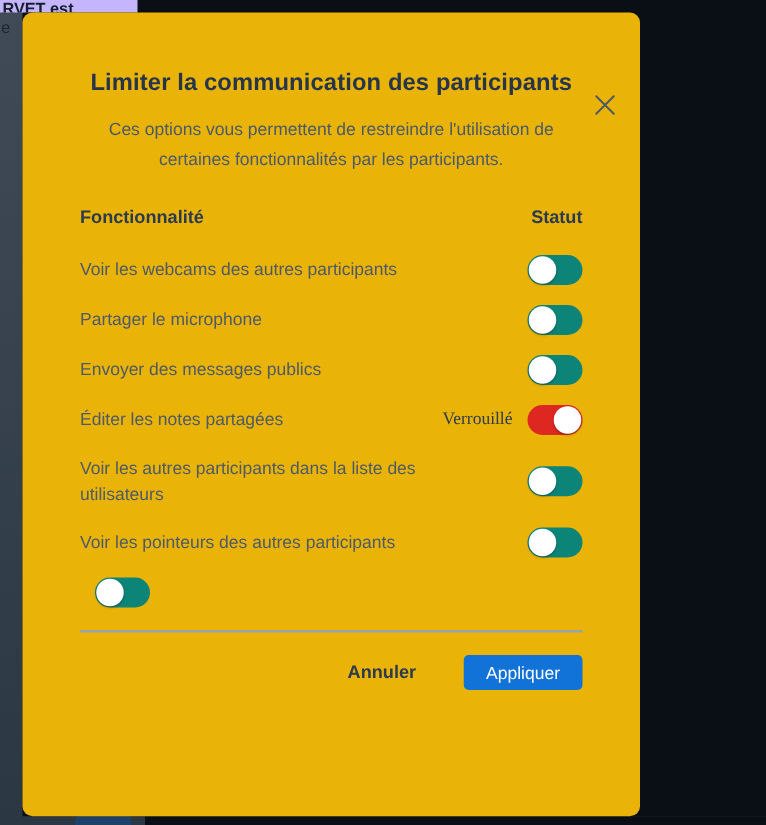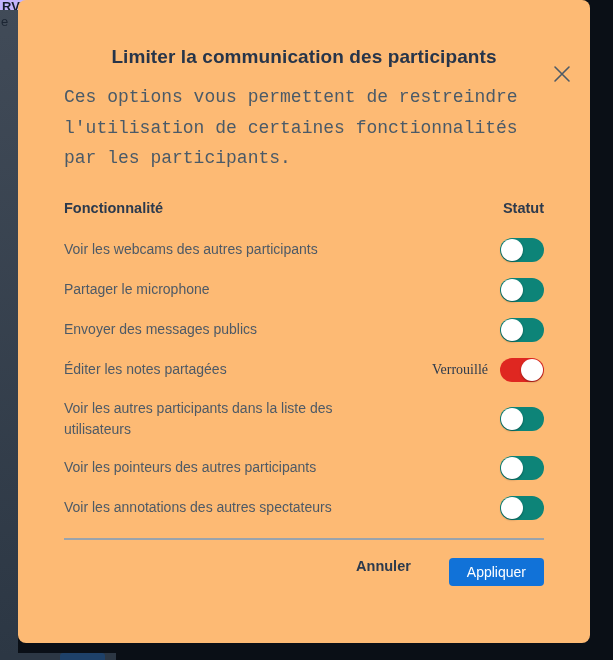--- a/index.html
+++ b/index.html
@@ -30,37 +30,37 @@
   .bg-bottom-blue {
     position:absolute; left:60px; top:653px; width:45px; height:7px;
     background:#1e4169; border-radius:3px 3px 0 0;
   }
   .bg-bottom-black {
     position:absolute; left:116px; top:653px; width:497px; height:7px;
     background:#0a0f16;
   }
   
   .modal {
-    position:absolute; left:18px; top:0; width:572px; height:643px;
-    background:#fdba74; border-radius:8px;
+    position:absolute; left:18px; top:10px; width:494px; height:643px;
+    background:#eab308; border-radius:8px;
   }
   .modal-inner { padding:0 46px; height:100%; position:relative; }
   .close-btn {
     position:absolute; top:14px; right:14px; width:28px; height:28px;
     display:flex; align-items:center; justify-content:center;
     background:none; border:none; cursor:pointer;
   }
   .close-btn svg { display:block; }
   .modal-title {
     margin-top:46px; text-align:center;
     font-size:19px; font-weight:600; color:#27354a; letter-spacing:.1px;
   }
   .modal-desc {
-    margin:14px auto 0; max-width:505px; 
-    font-size:18px; line-height:1.7; color:#4a5a68;font-family:Liberation Mono, monospace;
+    margin:14px auto 0; max-width:505px; text-align:center;
+    font-size:14px; line-height:1.7; color:#4a5a68;
   }
   .table-header {
     margin-top:26px; display:flex; justify-content:space-between; align-items:center;
     font-size:14.5px; font-weight:700; color:#2c3a4d;text-align:right;
   }
   .rows { margin-top:14px; }
   .row {
     display:flex; justify-content:space-between; align-items:center;
     min-height:40px;
   }
@@ -76,21 +76,21 @@
   }
   .toggle .knob {
     position:absolute; top:1px; left:1px; width:22px; height:22px;
     border-radius:50%; background:#fff;
     box-shadow:0 1px 2px rgba(0,0,0,.35);
   }
   .toggle.locked { background:var(--toggle-locked,#df2721); }
   .toggle.locked .knob { left:auto; right:1px; }
   .divider { margin-top:10px; height:2px; background:#9aa3ac; }
   .footer {
-    margin-top:18px; display:flex; justify-content:flex-end; align-items:flex-start; gap:38px;
+    margin-top:18px; display:flex; justify-content:flex-end; align-items:center; gap:38px;
   }
   .cancel-btn {
     background:none; border:none; cursor:pointer;
     font-family:inherit; font-size:14.5px; font-weight:700; color:#2c3a4d;
   }
   .apply-btn {
     background:var(--apply-button,#1172d8); border:none; cursor:pointer;
     border-radius:4px; height:28px; padding:0 18px;
     font-family:inherit; font-size:14px; font-weight:400; color:#ffffff;
   }
@@ -180,21 +180,20 @@
     <span class="row-label">Voir les pointeurs des autres participants</span>
     <span class="row-status">
       <span class="status-text"></span>
       <button class="toggle">
         <span class="knob"></span>
       </button>
     </span>
   </div>
 
   <div class="row">
-    <span class="row-label">Voir les annotations des autres spectateurs</span>
     <span class="row-status">
       <span class="status-text"></span>
       <button class="toggle">
         <span class="knob"></span>
       </button>
     </span>
   </div>
 </div>
 
     <div class="divider"></div>

